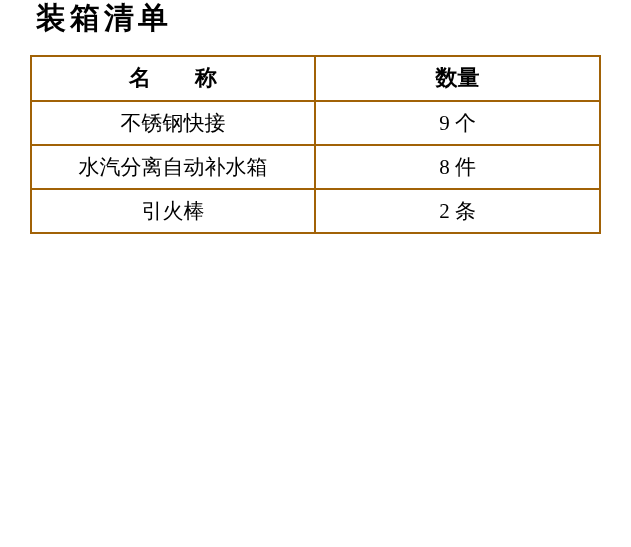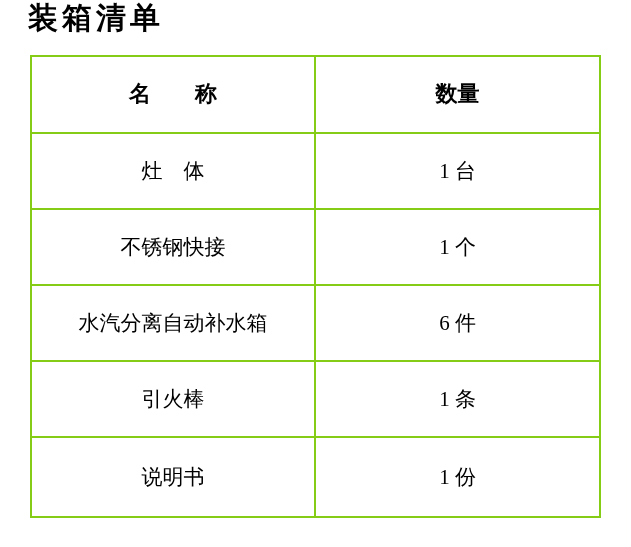--- a/index.html
+++ b/index.html
@@ -9,38 +9,38 @@
   }
   body {
     width: 631px;
     height: 547px;
     position: relative;
     font-family: "Liberation Serif", "DejaVu Serif", serif;
     color: #000000;
     overflow: hidden;
   }
   .doc-title {
-    margin: 2px 0 0 28px;
+    margin: 2px 0 0 36px;
     font-size: 30px;
     font-weight: bold;
     letter-spacing: 4px;
     line-height: 1.05;
   }
   table.packing-table {
     border-collapse: collapse;
     table-layout: fixed;
     width: 569px;
     margin: 21px 0 0 30px;
   }
   table.packing-table th,
   table.packing-table td {
-    border: 2px solid #84cc16;
+    border: 2px solid #a16207;
     text-align: center;
     vertical-align: middle;
-    padding: 16px;
+    padding: 0;
     background: #ffffff;
     overflow: hidden;
     white-space: nowrap;
   }
   table.packing-table th {
     font-size: 22px;
     font-weight: bold;
     height: 43px;
   }
   table.packing-table td {
@@ -65,33 +65,25 @@
     <col class="qty-col">
   </colgroup>
   <thead>
     <tr>
       <th>名　　称</th>
       <th>数量</th>
     </tr>
   </thead>
   <tbody>
     <tr>
-      <td>灶　体</td>
-      <td>1 台</td>
-    </tr>
-    <tr>
       <td>不锈钢快接</td>
-      <td>1 个</td>
+      <td>9 个</td>
     </tr>
     <tr>
       <td>水汽分离自动补水箱</td>
-      <td>6 件</td>
+      <td>8 件</td>
     </tr>
     <tr>
       <td>引火棒</td>
-      <td>1 条</td>
-    </tr>
-    <tr class="last-row">
-      <td>说明书</td>
-      <td>1 份</td>
+      <td>2 条</td>
     </tr>
   </tbody>
 </table>
 
 </body></html>

